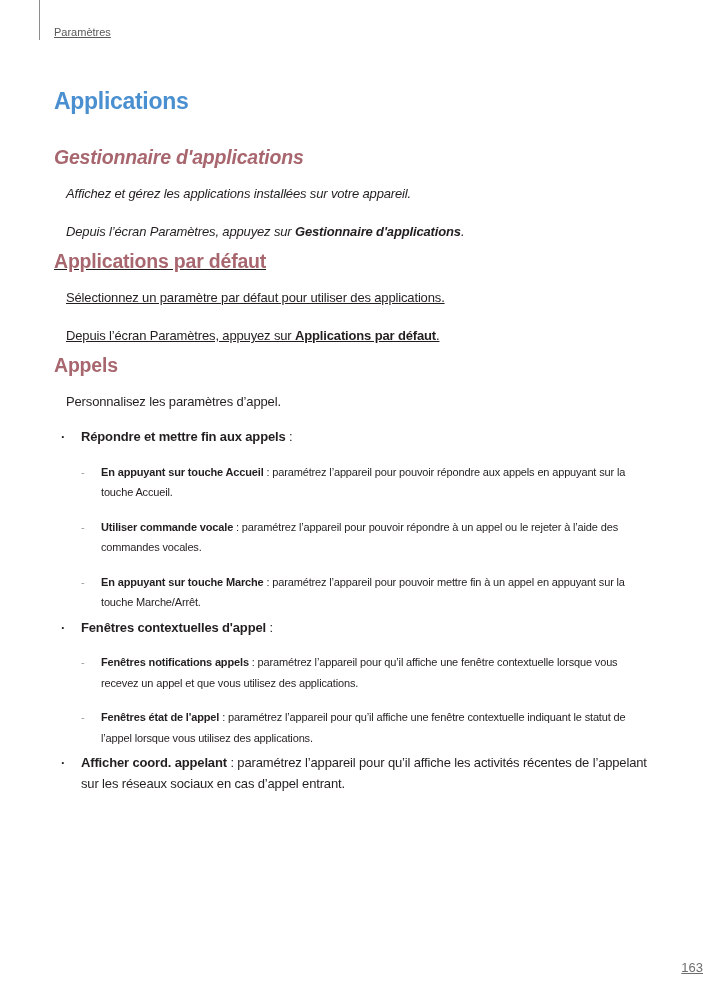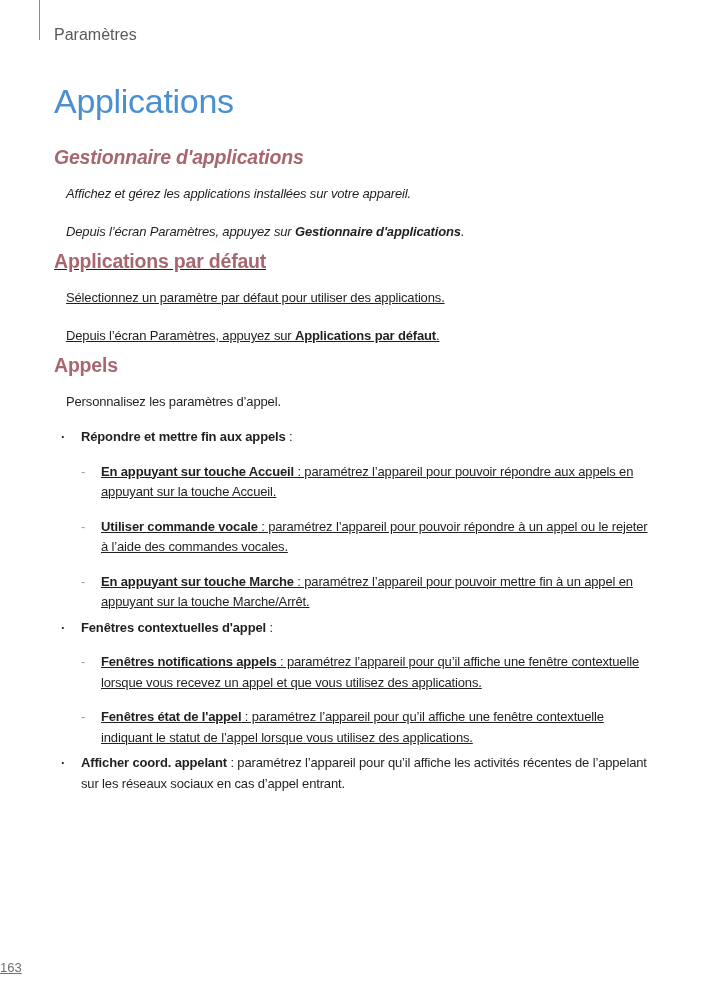--- a/index.html
+++ b/index.html
@@ -1,31 +1,31 @@
 <!DOCTYPE html>
 <html><head>
 <meta charset="utf-8">
 <style>
   html, body { margin:0; padding:0; background:#ffffff; }
   body { width:703px; height:994px; position:relative; overflow:hidden;
          font-family:"Liberation Sans", sans-serif; color:#231f20; }
   .vline { position:absolute; left:39px; top:0; width:1px; height:40px; background:#8c8c8c; }
-  .header { position:absolute; left:54px; top:26px; font-size:16px; color:#595959; }
-  .title { position:absolute; left:54px; top:82px; font-size:34px; font-weight:normal; color:#4a8fcf; margin:0; letter-spacing:-0.3px; }
+  .header { position:absolute; left:54px; top:26px; font-size:11px; color:#595959;text-decoration:underline; }
+  .title { position:absolute; left:54px; top:88px; font-size:23px; font-weight:bold; color:#4a8fcf; margin:0; letter-spacing:-0.3px; }
   .section { position:absolute; left:54px; width:600px; }
   .h2 { font-size:19.5px; font-weight:bold; color:#a8676f; margin:0 0 8px 0; letter-spacing:-0.2px; }
   .p { font-size:13px; line-height:26px; margin:12px; letter-spacing:-0.15px; }
   .p b { font-weight:bold; }
   ul.bul { list-style:none; margin:0; padding:0; }
   ul.bul > li { position:relative; padding-left:27px; font-size:13px; line-height:20.5px; margin-top:5px; letter-spacing:-0.15px; }
   ul.bul > li::before { content:"·"; position:absolute; left:7px; top:0; font-weight:bold; }
   ul.dash { list-style:none; margin:2px 0 0 0; padding:0; }
-  ul.dash > li { position:relative; padding-left:20px; font-size:13px; line-height:20.5px; margin-top:14px;text-decoration:underline; }
+  ul.dash > li { position:relative; padding-left:20px; font-size:11px; line-height:20.5px; margin-top:14px; }
   ul.dash > li::before { content:"-"; position:absolute; left:0; top:0; color:#9a9a9a; }
-  .page-num { position:absolute; left:0; width:703px; top:960px; text-align:left; font-size:13px; color:#6e6e6e;text-decoration:underline; }
+  .page-num { position:absolute; left:0; width:703px; top:960px; text-align:right; font-size:13px; color:#6e6e6e;text-decoration:underline; }
 </style>
 </head>
 <body>
 
 <div class="vline"></div>
 <div class="header">Paramètres</div>
 <h1 class="title">Applications</h1>
 
 <div class="section" style="top:146px;font-style:italic;">
   <h2 class="h2">Gestionnaire d'applications</h2>

